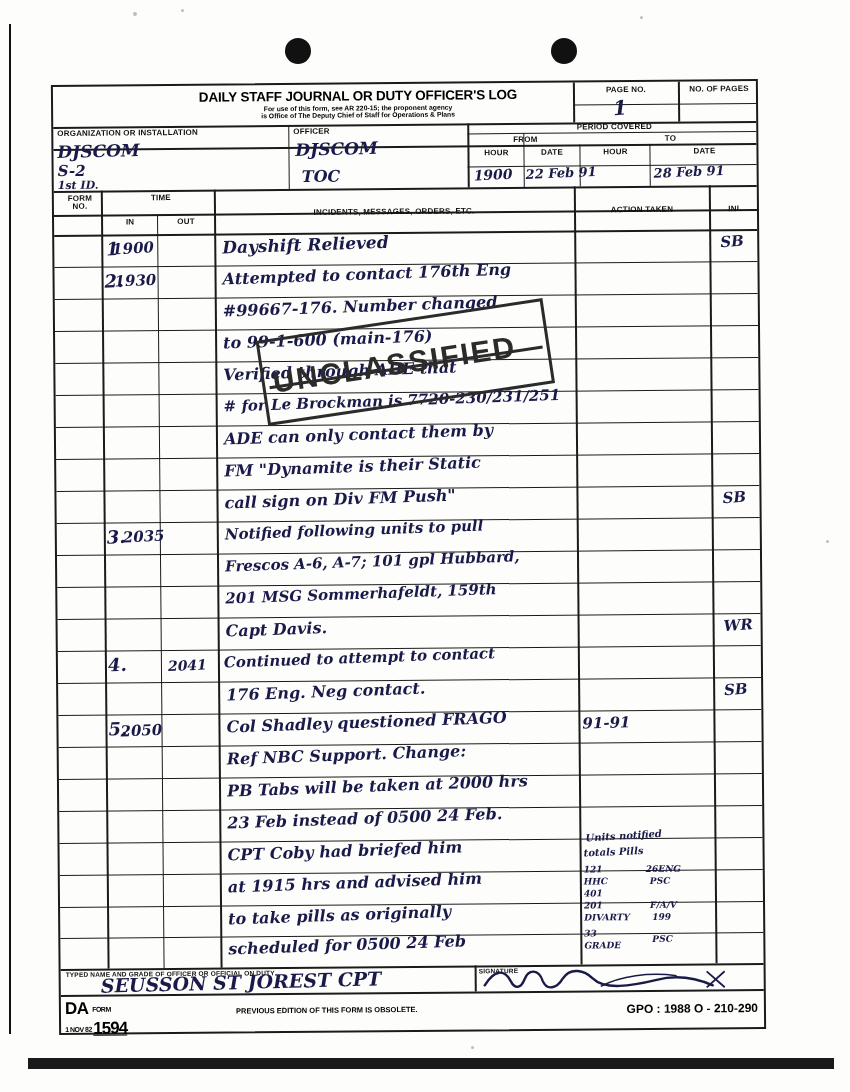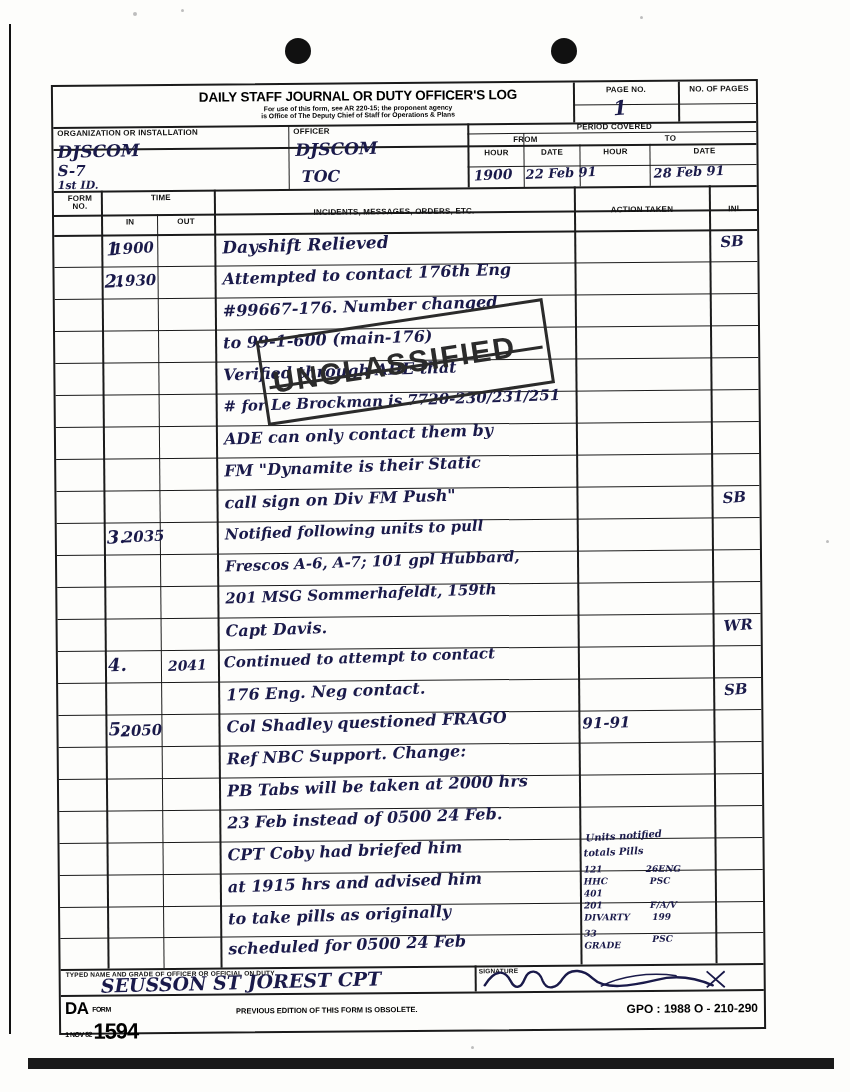--- a/index.html
+++ b/index.html
@@ -132,21 +132,21 @@
   }
   #da-form {
     position: absolute;
     left: 4px;
     top: 912px;
     font-size: 17px;
     font-weight: bold;
     letter-spacing: -0.5px;
   }
   #da-form .small { font-size: 7px; vertical-align: middle; }
-  #da-form .num { font-size: 22px; letter-spacing: -1px; }
+  #da-form .num { font-size: 17px; letter-spacing: -1px; text-decoration: underline; }
   #prev-ed { position: absolute; left: 175px; top: 921px; font-size: 7.5px; font-weight: bold; }
   #gpo { position: absolute; right: 6px; top: 920px; font-size: 12px; font-weight: bold; }
 
   
   .note-sm {
     position: absolute;
     font-family: "DejaVu Serif", serif;
     font-style: italic;
     font-weight: bold;
     font-size: 9px;
@@ -213,21 +213,21 @@
     <div class="cell lbl" style="left:240px; top:43px;">OFFICER</div>
     <div class="cell lbl center" style="left:416px; top:41px; width:290px;">PERIOD COVERED</div>
     <div class="cell lbl center" style="left:416px; top:53px; width:112px;">FROM</div>
     <div class="cell lbl center" style="left:528px; top:53px; width:178px;">TO</div>
     <div class="cell lbl center" style="left:416px; top:66px; width:54px;">HOUR</div>
     <div class="cell lbl center" style="left:471px; top:66px; width:55px;">DATE</div>
     <div class="cell lbl center" style="left:528px; top:66px; width:68px;">HOUR</div>
     <div class="cell lbl center" style="left:597px; top:66px; width:108px;">DATE</div>
 
     <div class="hw" style="left:4px; top:55px; font-size:17px; transform:rotate(-1deg);">DJSCOM</div>
-    <div class="hw" style="left:4px; top:75px; font-size:15px;">S-7</div>
+    <div class="hw" style="left:4px; top:75px; font-size:15px;">S-2</div>
     <div class="hw" style="left:4px; top:92px; font-size:11px;">1st ID.</div>
     <div class="hw" style="left:242px; top:55px; font-size:17px; transform:rotate(-1deg);">DJSCOM</div>
     <div class="hw" style="left:248px; top:82px; font-size:16px;">TOC</div>
     <div class="hw" style="left:420px; top:84px; font-size:14px; transform:rotate(-2deg);">1900</div>
     <div class="hw" style="left:472px; top:84px; font-size:13px; transform:rotate(-2deg);">22 Feb 91</div>
     <div class="hw" style="left:600px; top:84px; font-size:13px; transform:rotate(-2deg);">28 Feb 91</div>
 
     <div class="cell lbl center" style="left:6px; top:108px; width:40px;">
       <span>FORM NO.</span>
     </div>

